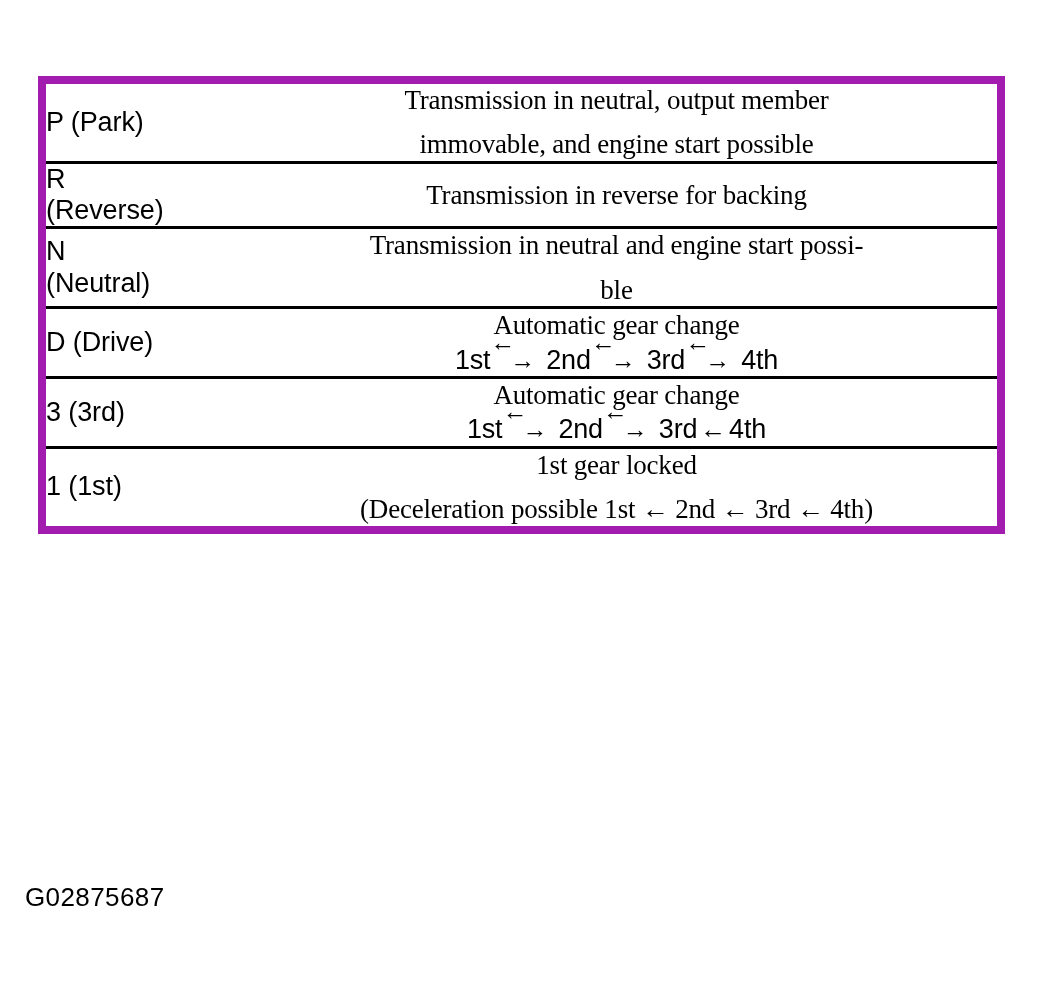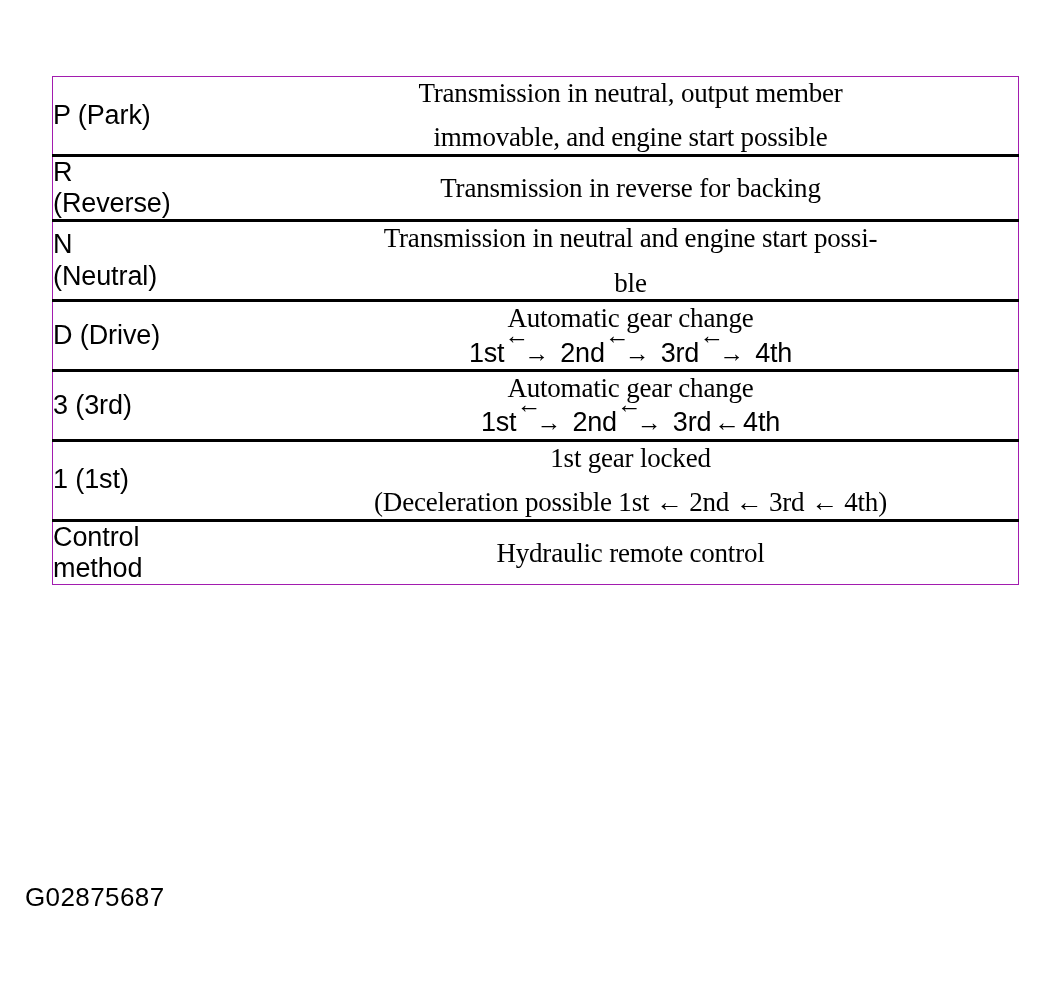--- a/index.html
+++ b/index.html
@@ -20,26 +20,26 @@
   #page {
     position: absolute;
     left: 0; top: 0;
     width: 1044px;
     height: 984px;
   }
 
   
   #gear-table {
     position: absolute;
-    left: 52px;
+    left: 38px;
     top: 76px;
     width: 967px;       
     border-collapse: collapse;
     table-layout: fixed;
-    border: 1px solid #a21caf;
+    border: 8px solid #a21caf;
   }
   #gear-table td {
     border: 0;
     border-bottom: 3px solid #000;
     padding: 0;
     vertical-align: middle;
   }
   #gear-table tr:last-child td {
     border-bottom: 0;
   }
@@ -159,25 +159,18 @@
             <span class="seq"><span class="gear">1st</span><span class="bidi"><span class="a-left">←</span><span class="a-right">→</span></span><span class="gear">2nd</span><span class="bidi"><span class="a-left">←</span><span class="a-right">→</span></span><span class="gear">3rd</span><span class="uni"> ← </span><span class="gear">4th</span></span>
           </td>
         </tr>
         <tr>
           <td class="pos-cell">1 (1st)</td>
           <td class="desc-cell">
             <span class="desc-line">1st gear locked</span>
             <span class="desc-line">(Deceleration possible 1st ← 2nd ← 3rd ← 4th)</span>
           </td>
         </tr>
-        <tr>
-          <td class="pos-cell">Control
-method</td>
-          <td class="desc-cell">
-            <span class="desc-line">Hydraulic remote control</span>
-          </td>
-        </tr>
       </tbody>
   </table>
 
   <div id="figure-caption">G02875687</div>
 
 </div>
 
 </body></html>

